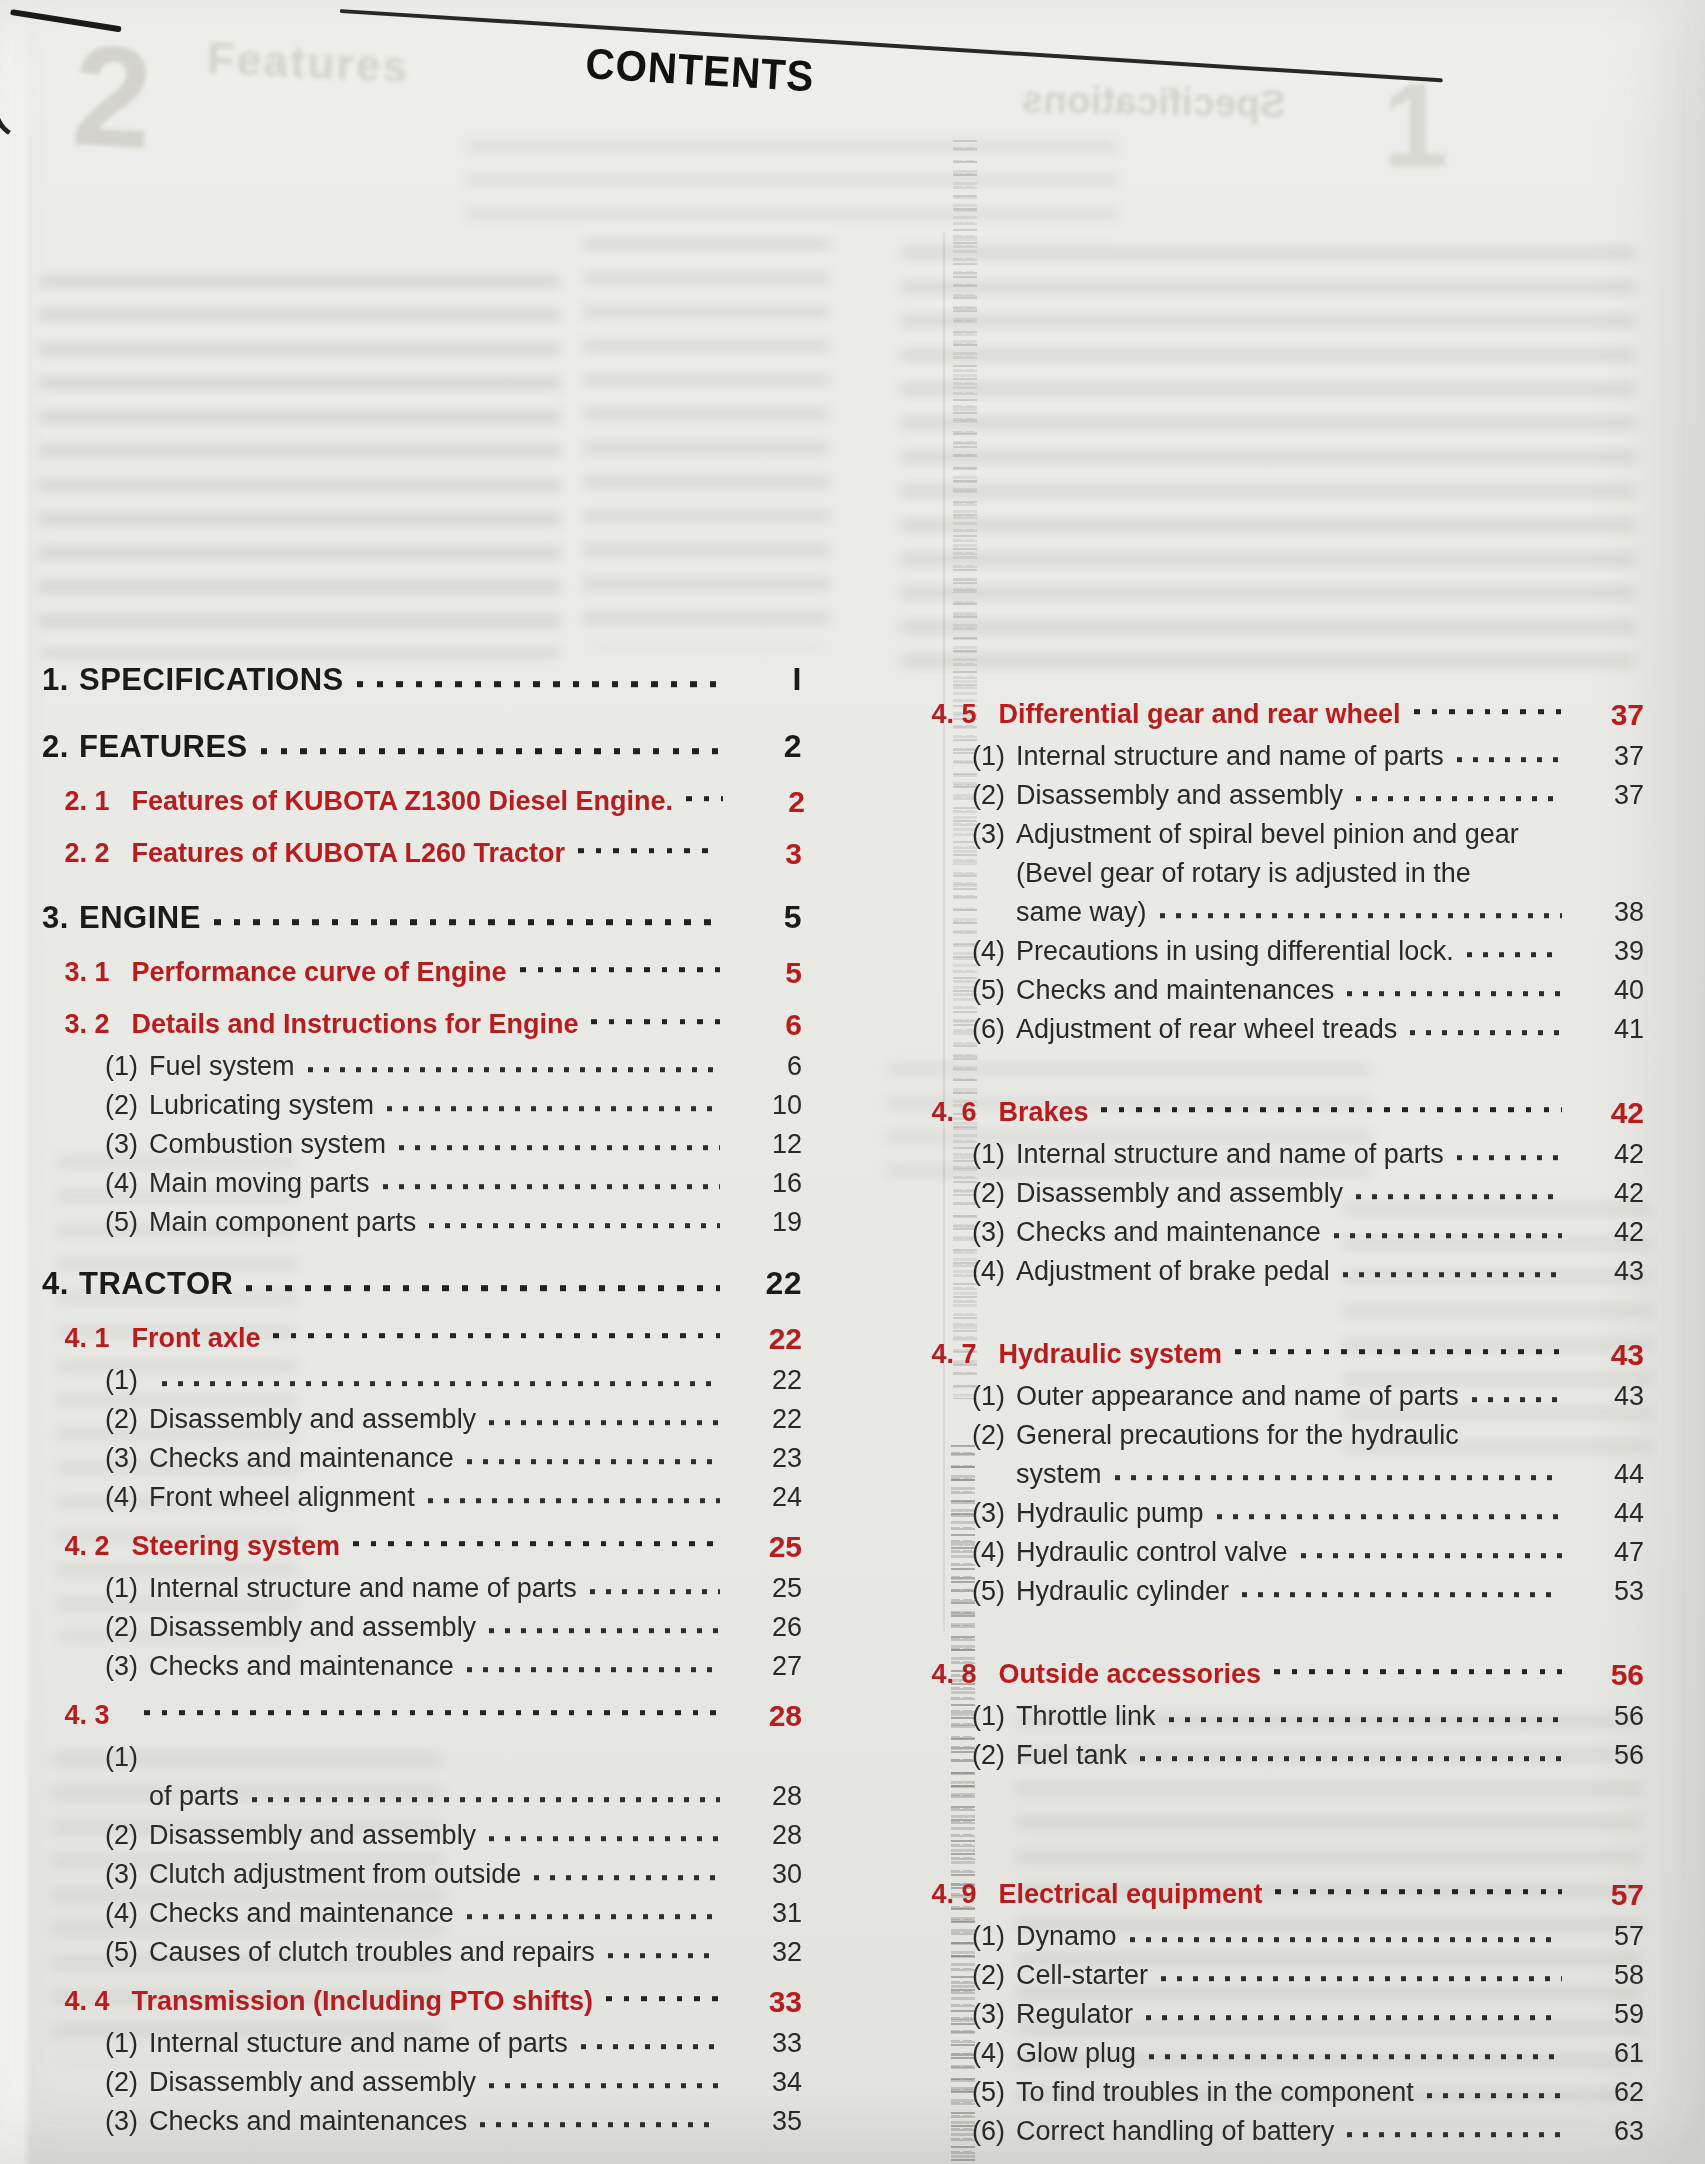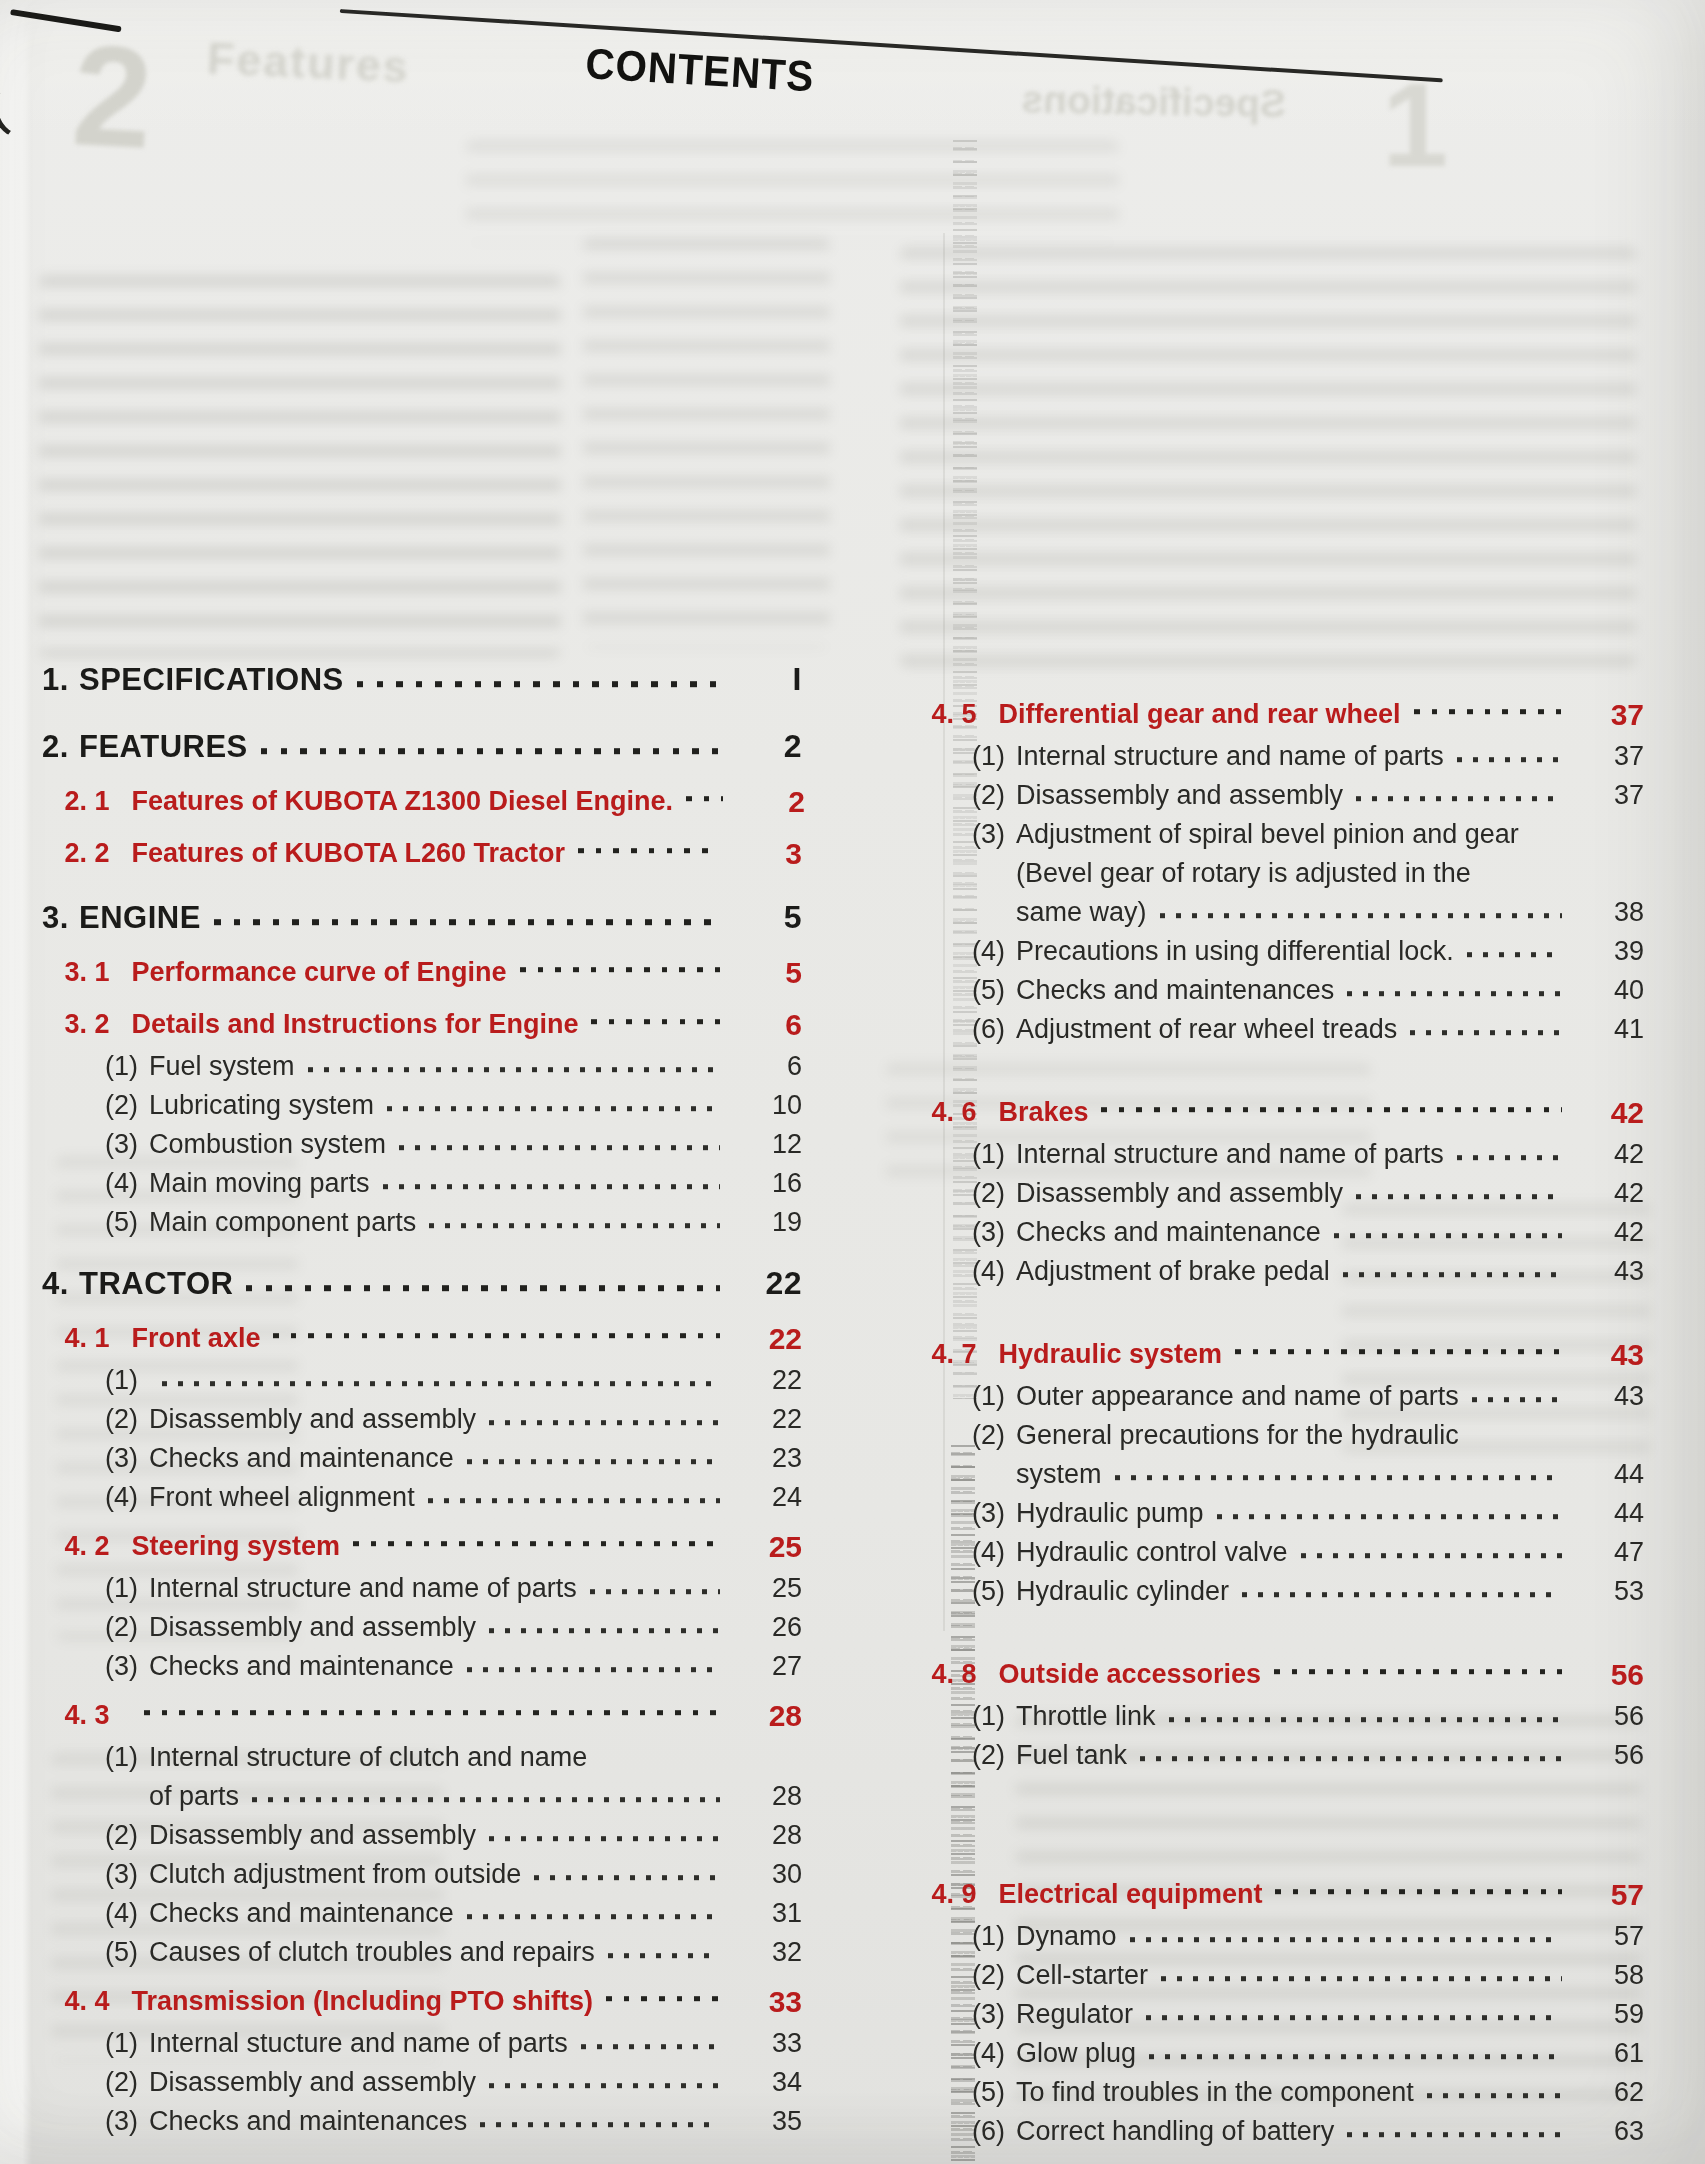--- a/index.html
+++ b/index.html
@@ -254,21 +254,20 @@
       <span class="leader"></span>
       <span class="pg">27</span>
     </div>
     <div class="row e-section">
       <span class="num">4. 3</span>
       <span class="leader"></span>
       <span class="pg">28</span>
     </div>
     <div class="row e-item">
       <span class="num">(1)</span>
-      <span class="txt">Internal structure of clutch and name</span>
     </div>
     <div class="row e-item cont">
       <span class="num"></span>
       <span class="txt">of parts</span>
       <span class="leader"></span>
       <span class="pg">28</span>
     </div>
     <div class="row e-item">
       <span class="num">(2)</span>
       <span class="txt">Disassembly and assembly</span>

